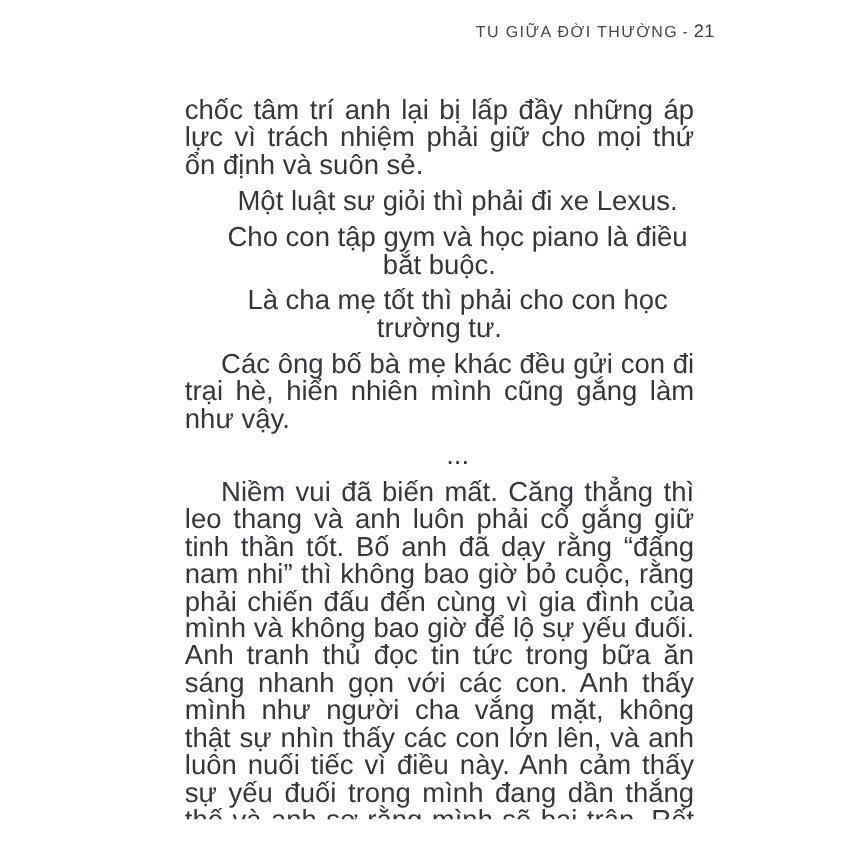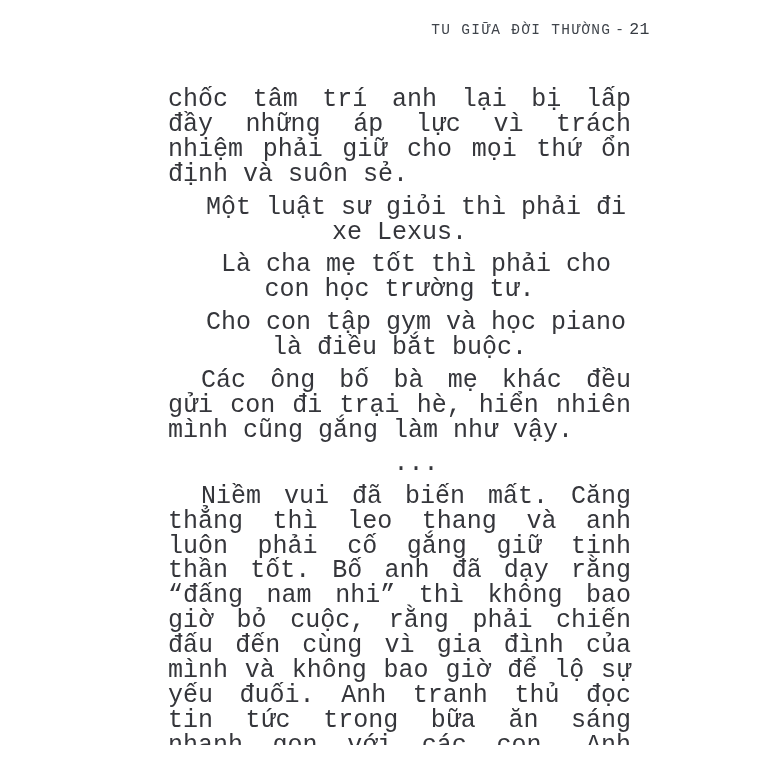--- a/index.html
+++ b/index.html
@@ -6,21 +6,21 @@
     margin: 0;
     padding: 0;
     background: #ffffff;
   }
   .page {
     position: relative;
     width: 777px;
     height: 745px;
     background: #ffffff;
     overflow: hidden;
-    font-family: Liberation Mono, monospace;
+    font-family: Liberation Sans, sans-serif;
   }
   .running-header {
     position: absolute;
     top: 20px;
     right: 127px;
     font-size: 14.5px;
     letter-spacing: 1.3px;
     color: #40454c;
     white-space: nowrap;
   }
@@ -61,20 +61,20 @@
 
 <div class="page">
 
   <div class="running-header">
     <span>TU GIỮA ĐỜI THƯỜNG</span><span class="sep">-</span><span class="pagenum">21</span>
   </div>
 
   <div class="body-text">
     <p>chốc tâm trí anh lại bị lấp đầy những áp lực vì trách nhiệm phải giữ cho mọi thứ ổn định và suôn sẻ.</p>
     <p class="indent single">Một luật sư giỏi thì phải đi xe Lexus.</p>
+    <p class="indent single">Cho con tập gym và học piano là điều bắt buộc.</p>
     <p class="indent single">Là cha mẹ tốt thì phải cho con học trường tư.</p>
-    <p class="indent single">Cho con tập gym và học piano là điều bắt buộc.</p>
     <p class="indent">Các ông bố bà mẹ khác đều gửi con đi trại hè, hiển nhiên mình cũng gắng làm như vậy.</p>
     <p class="indent single">...</p>
     <p class="indent">Niềm vui đã biến mất. Căng thẳng thì leo thang và anh luôn phải cố gắng giữ tinh thần tốt. Bố anh đã dạy rằng “đấng nam nhi” thì không bao giờ bỏ cuộc, rằng phải chiến đấu đến cùng vì gia đình của mình và không bao giờ để lộ sự yếu đuối. Anh tranh thủ đọc tin tức trong bữa ăn sáng nhanh gọn với các con. Anh thấy mình như người cha vắng mặt, không thật sự nhìn thấy các con lớn lên, và anh luôn nuối tiếc vì điều này. Anh cảm thấy sự yếu đuối trong mình đang dần thắng thế và anh sợ rằng mình sẽ bại trận. Rốt cuộc thì, với tất cả những khoản mà anh phải liên tục đổ tiền vào, họ hầu như không có bất kỳ khoản tiết kiệm nào và nếu anh không tiếp tục công việc hiện tại thì cả nhà sẽ thật sự lâm vào cảnh khó khăn chỉ trong vòng vài tháng. Bảo hiểm nhân thọ sẽ trả cho gia đình anh món tiền kha khá nếu anh có mệnh hệ gì, anh đã vài lần nghĩ về chuyện đó, và nó khiến anh chết khiếp.</p>
   </div>
 
 </div>
 
 </body></html>

